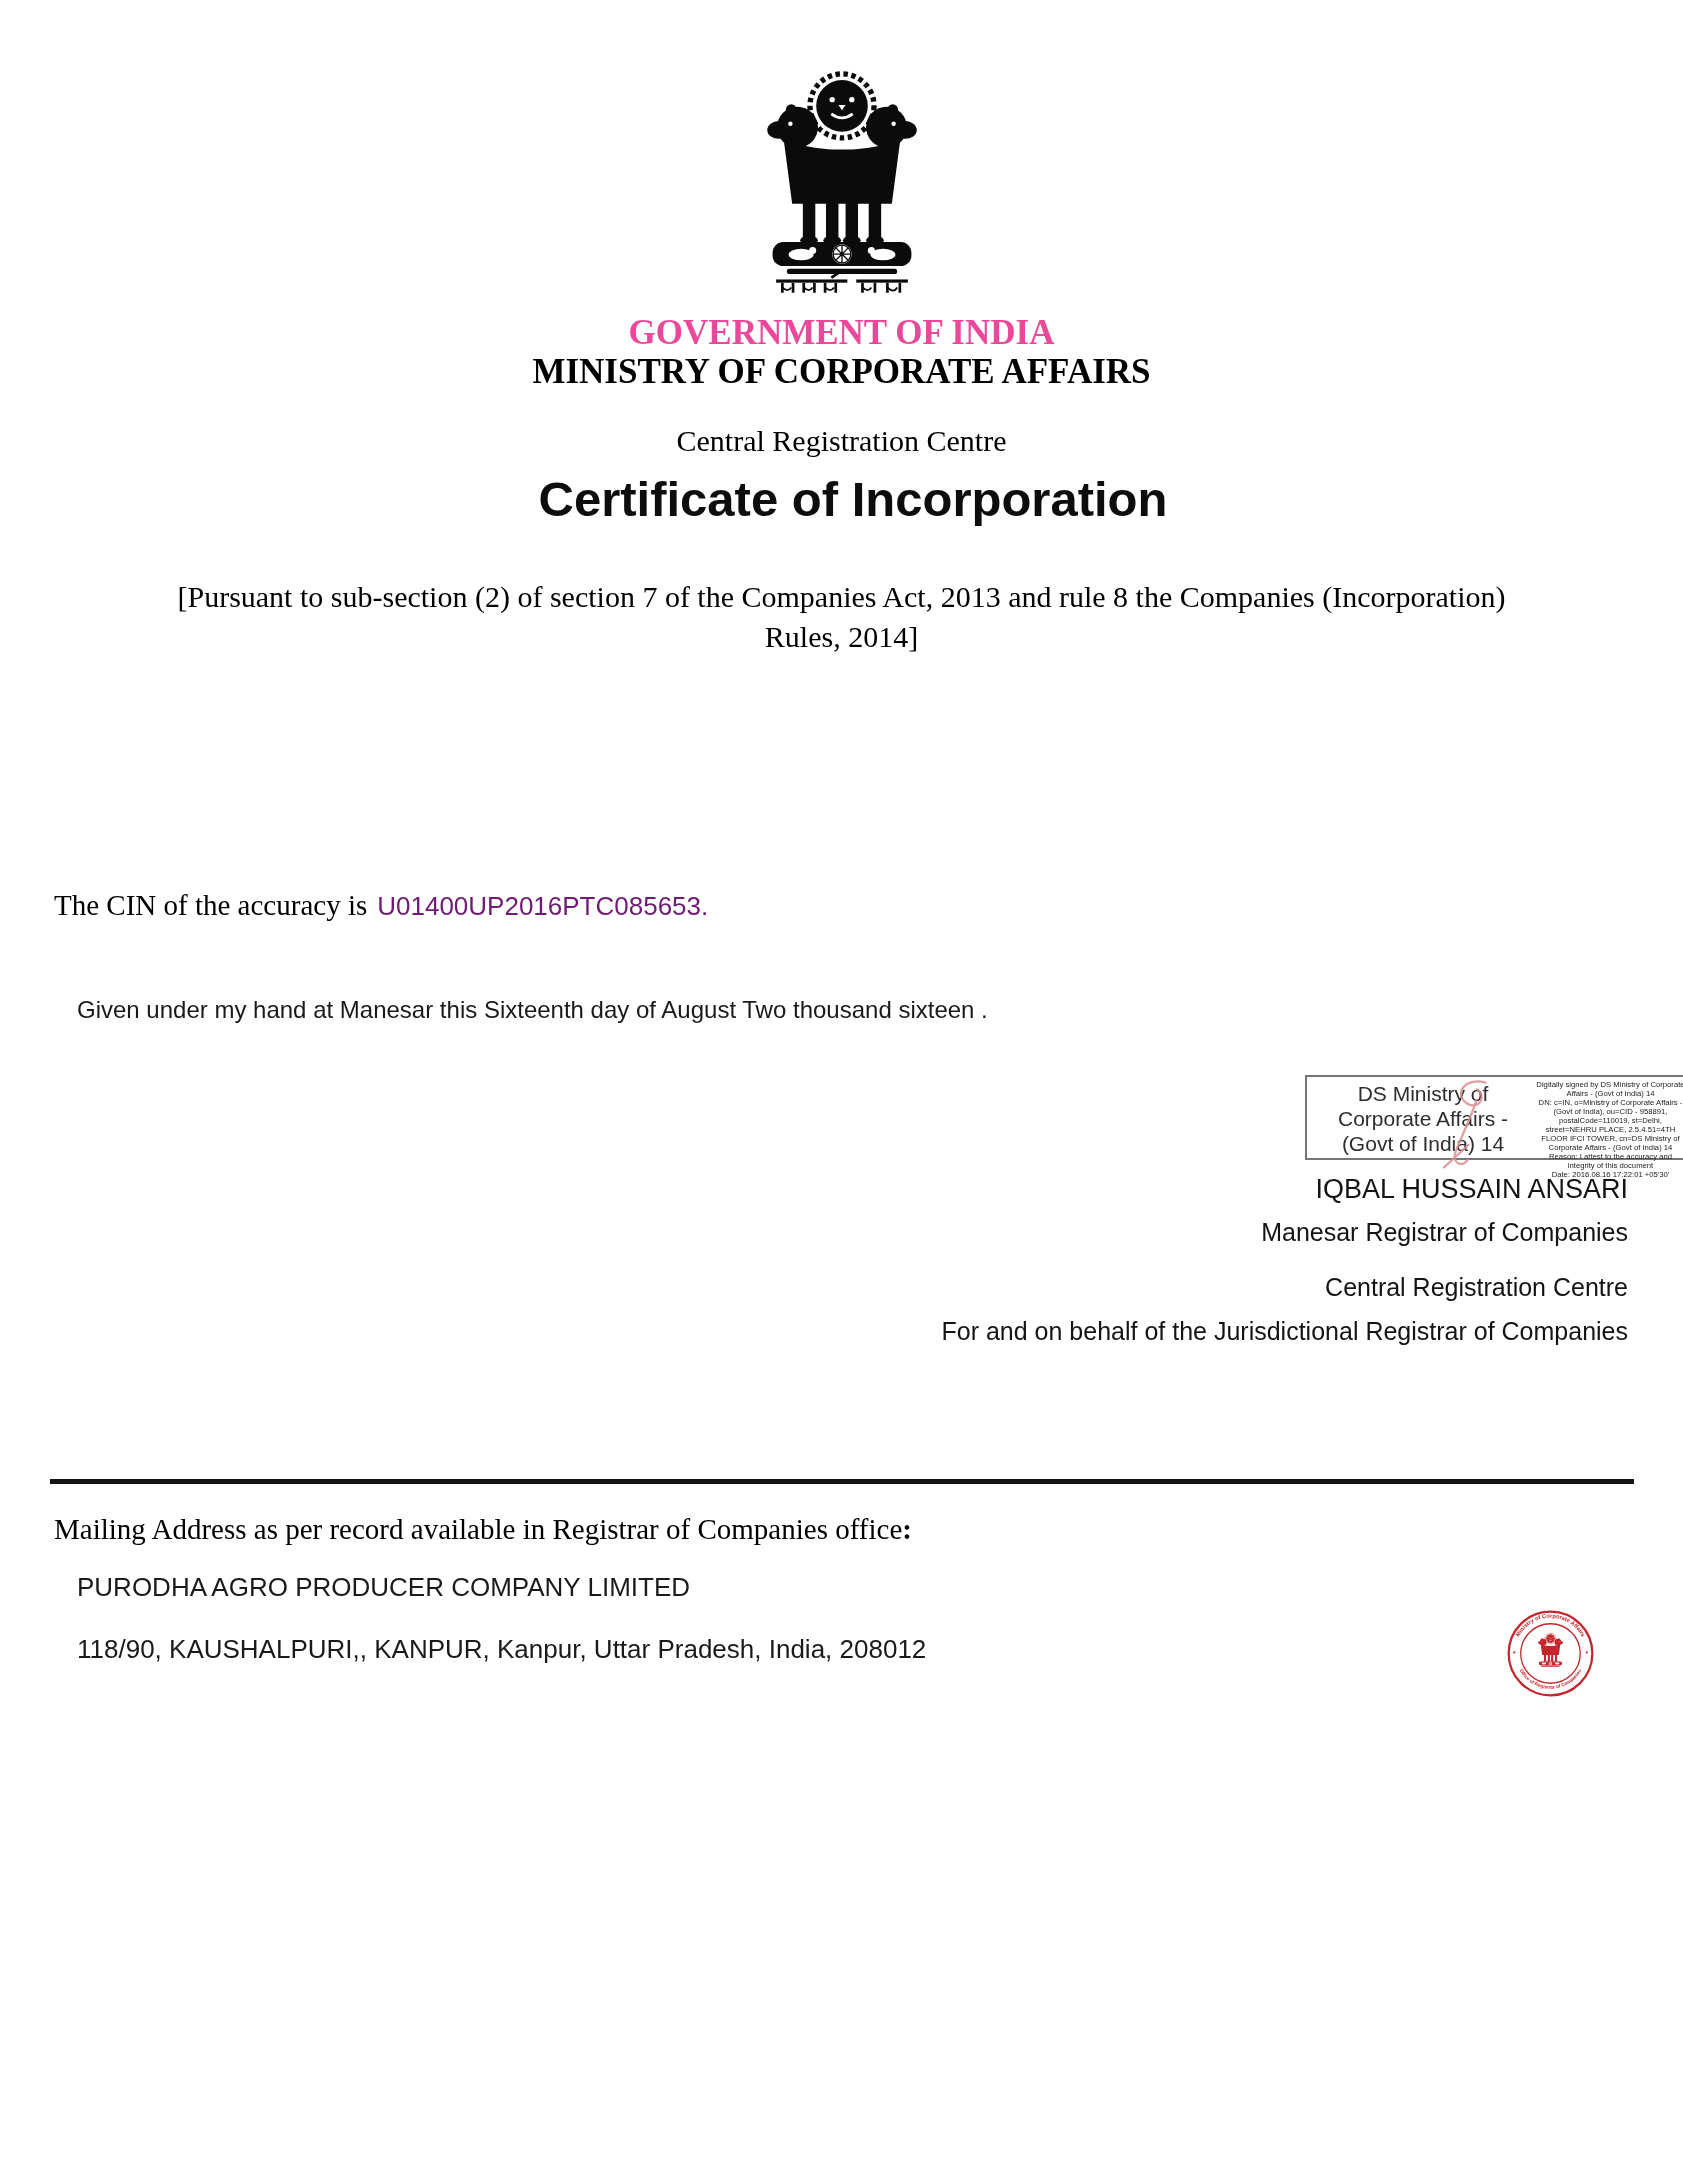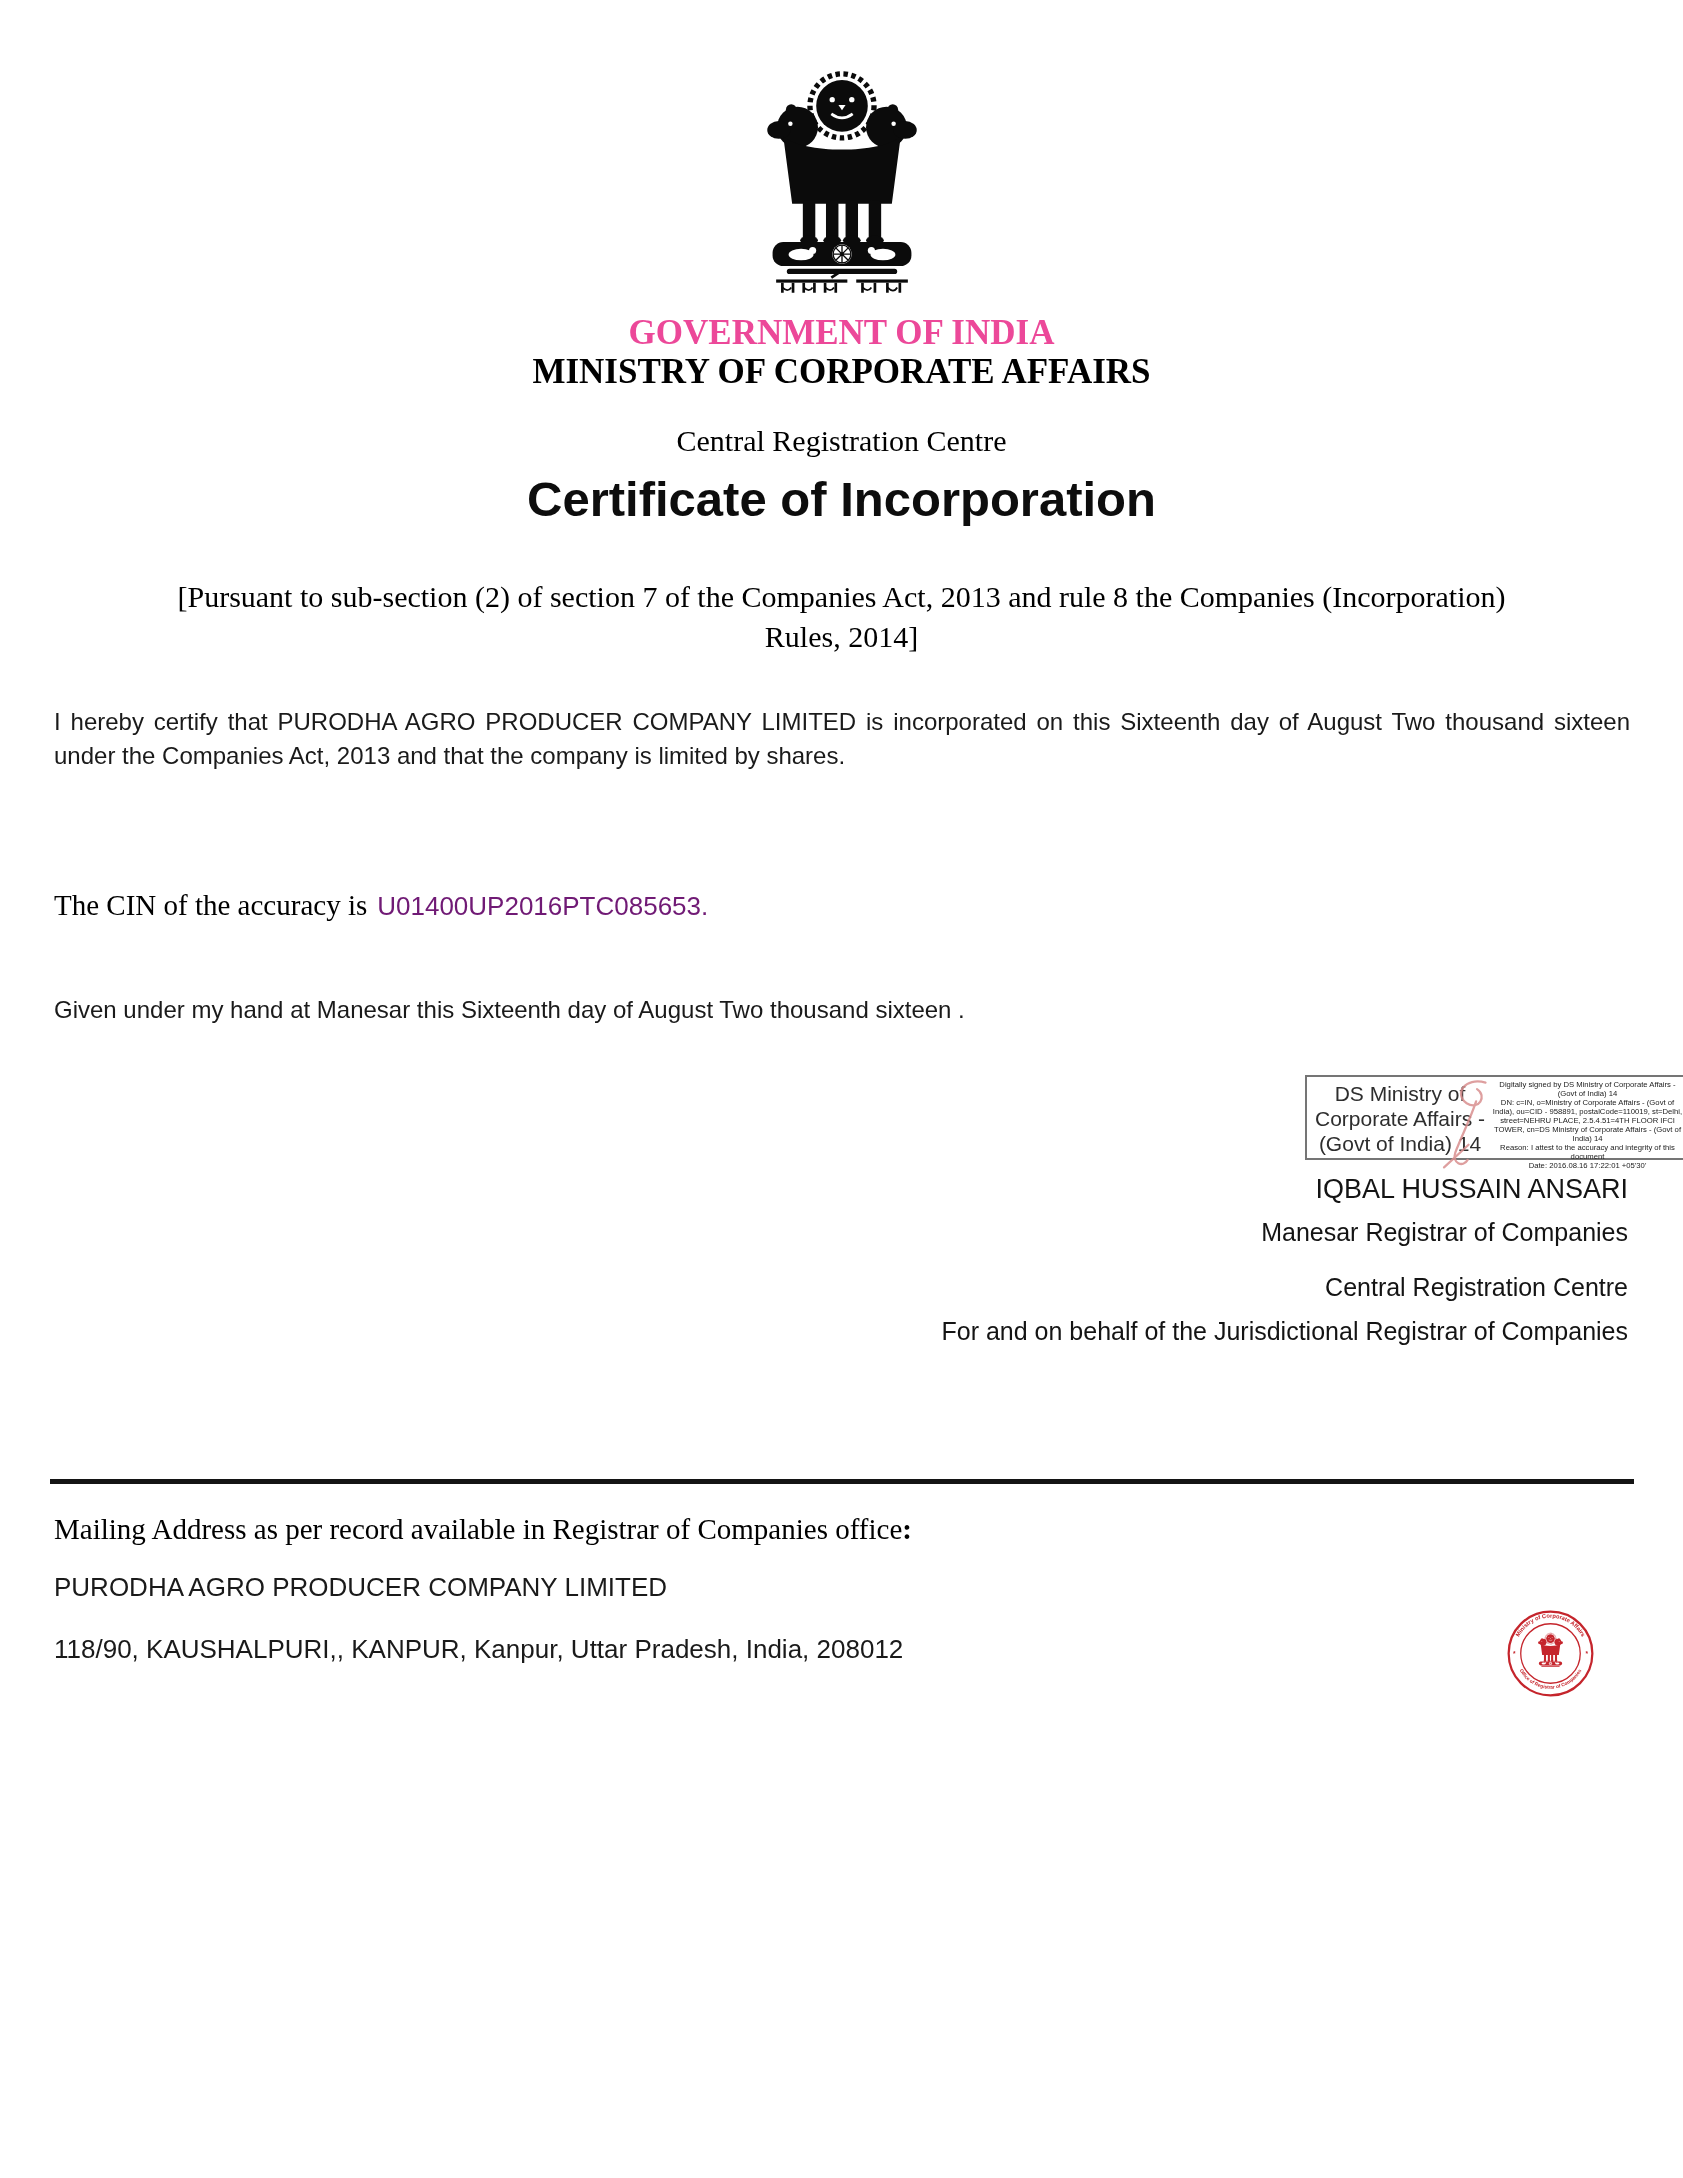--- a/index.html
+++ b/index.html
@@ -4,21 +4,21 @@
 <style>
   html,body{margin:0;padding:0;background:#e8e8e8;}
   .page{
     position:relative; width:1683px; height:2178px; background:#ffffff;
     margin:0 auto; overflow:hidden;
     font-family:"Liberation Sans", sans-serif; color:#141414;
   }
   .abs{position:absolute;}
   .center{left:0; right:0; text-align:center;}
   .serif{font-family:"Liberation Serif", serif;}
-  .sans{font-family:"Liberation Sans", sans-serif;}
+  .sans{font-family:"Liberation Sans", sans-serif;margin-left:23px;}
 
   .emblem-wrap{top:61px; left:0; right:0; text-align:center; color:#0b0b0b;}
   .emblem-wrap svg{display:inline-block;}
 
   .gov-line1{top:313px; font-size:35px; font-weight:bold; color:#ec4899;}
   .gov-line2{top:352px; font-size:35px; font-weight:bold; color:#000;}
   .crc-line{top:424px; font-size:30px; color:#000;}
   .cert-title{top:471px; font-size:49px; font-weight:bold; color:#0d0d0d;}
   .pursuant1{top:580px; font-size:30px; color:#000;}
   .pursuant2{top:620px; font-size:30px; color:#000;}
@@ -117,21 +117,20 @@
     </svg>
   </div>
 
   <div class="abs center serif gov-line1">GOVERNMENT OF INDIA</div>
   <div class="abs center serif gov-line2">MINISTRY OF CORPORATE AFFAIRS</div>
   <div class="abs center serif crc-line">Central Registration Centre</div>
   <div class="abs center sans cert-title">Certificate of Incorporation</div>
   <div class="abs center serif pursuant1">[Pursuant to sub-section (2) of section 7 of the Companies Act, 2013 and rule 8 the Companies (Incorporation)</div>
   <div class="abs center serif pursuant2">Rules, 2014]</div>
 
-  <div class="abs sans certify">I hereby certify that PURODHA AGRO PRODUCER COMPANY LIMITED is incorporated on this Sixteenth day of August Two thousand sixteen under the Companies Act, 2013 and that the company is limited by shares.</div>
 
   <div class="abs serif cin-line">
     <span>The CIN of the accuracy is</span><span class="cin-value">U01400UP2016PTC085653.</span>
   </div>
 
   <div class="abs sans given-line">Given under my hand at Manesar this Sixteenth day of August Two thousand sixteen .</div>
 
   <div class="abs sig-box">
     <div class="ds-label sans">DS Ministry of Corporate Affairs - (Govt of India) 14</div>
     <div class="ds-details sans">Digitally signed by DS Ministry of Corporate Affairs - (Govt of India) 14

